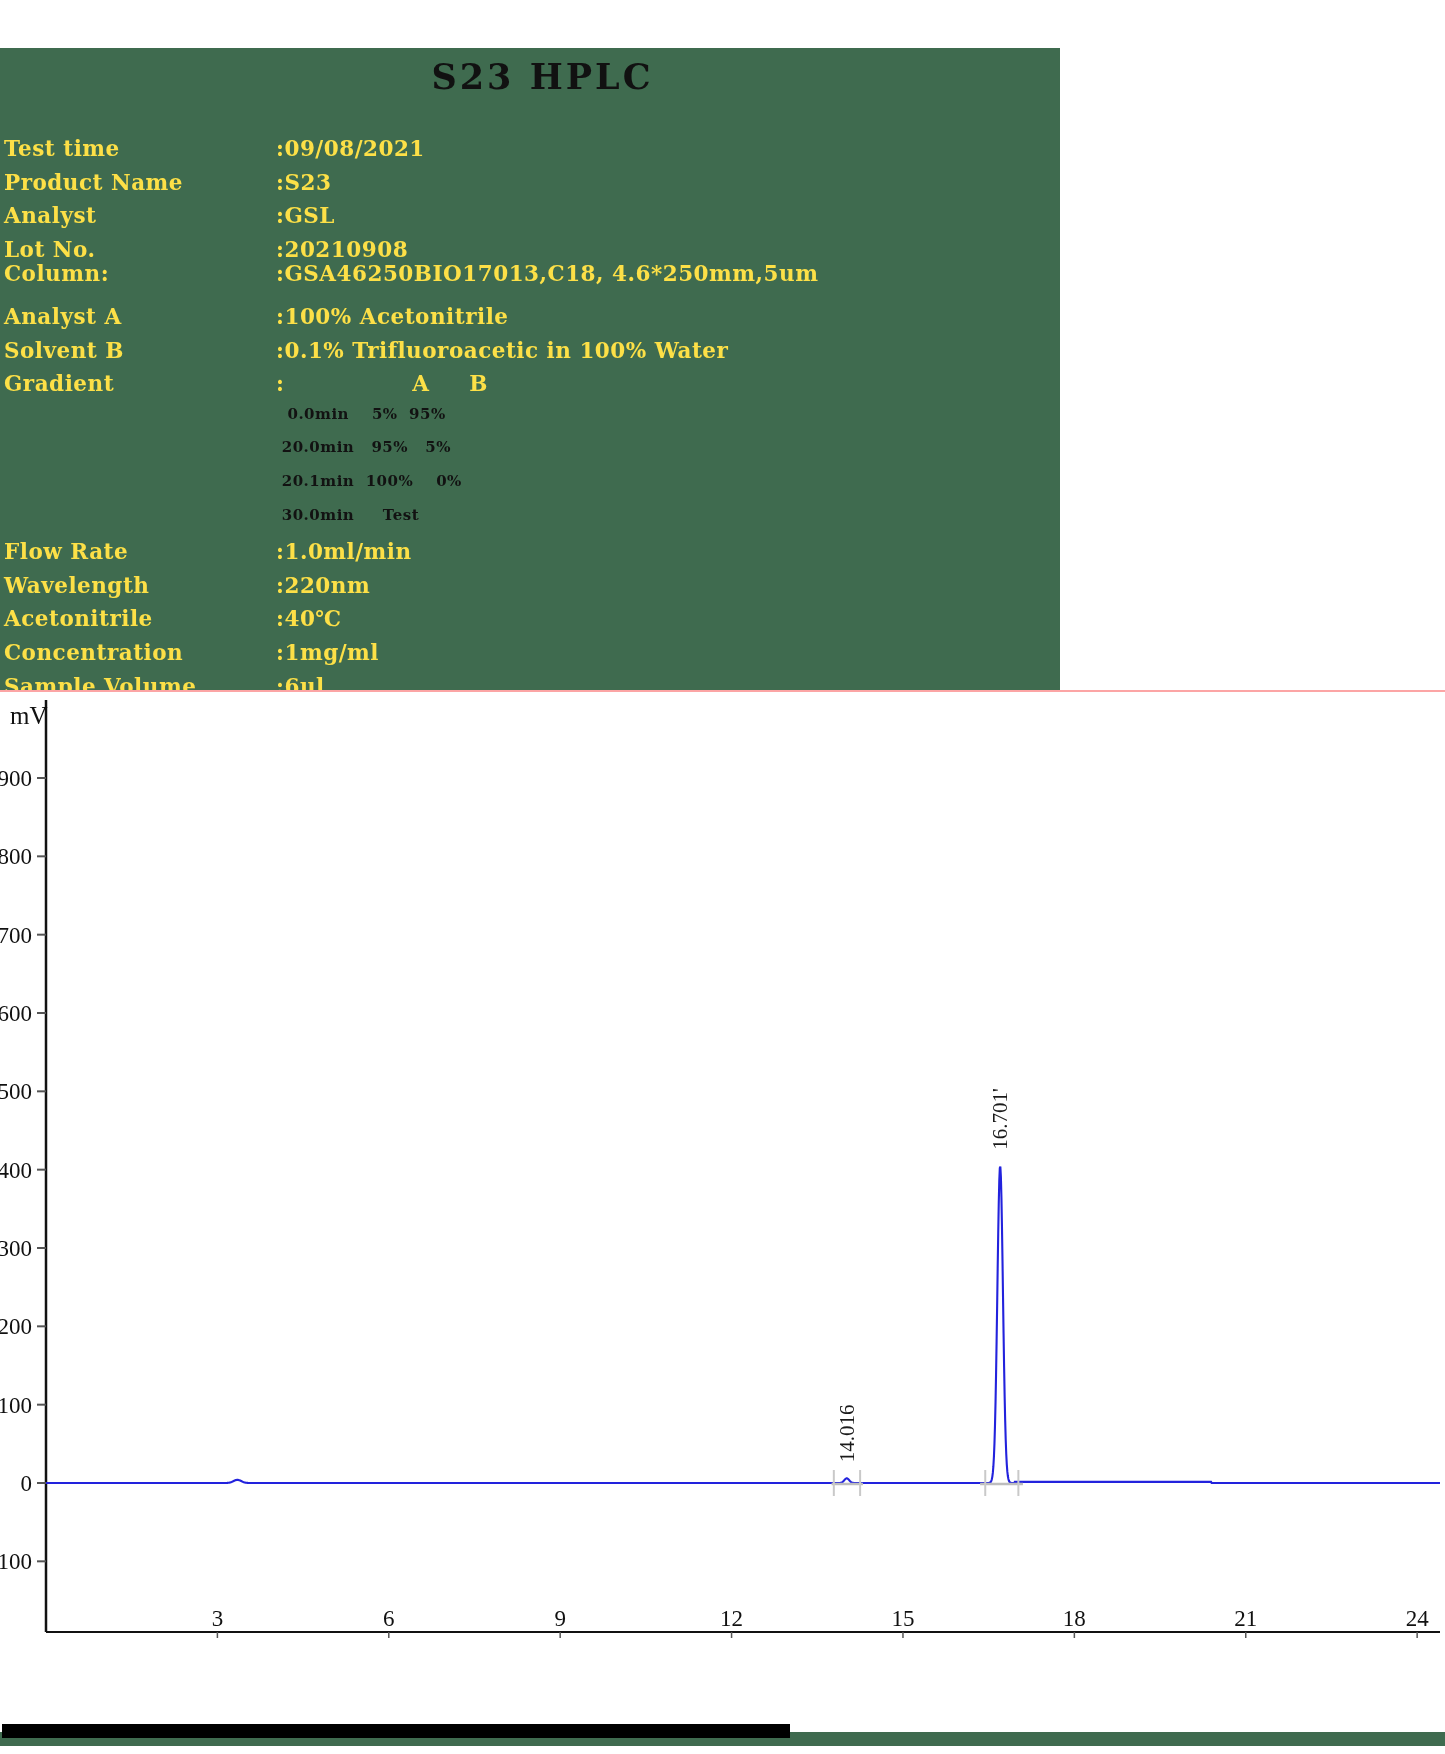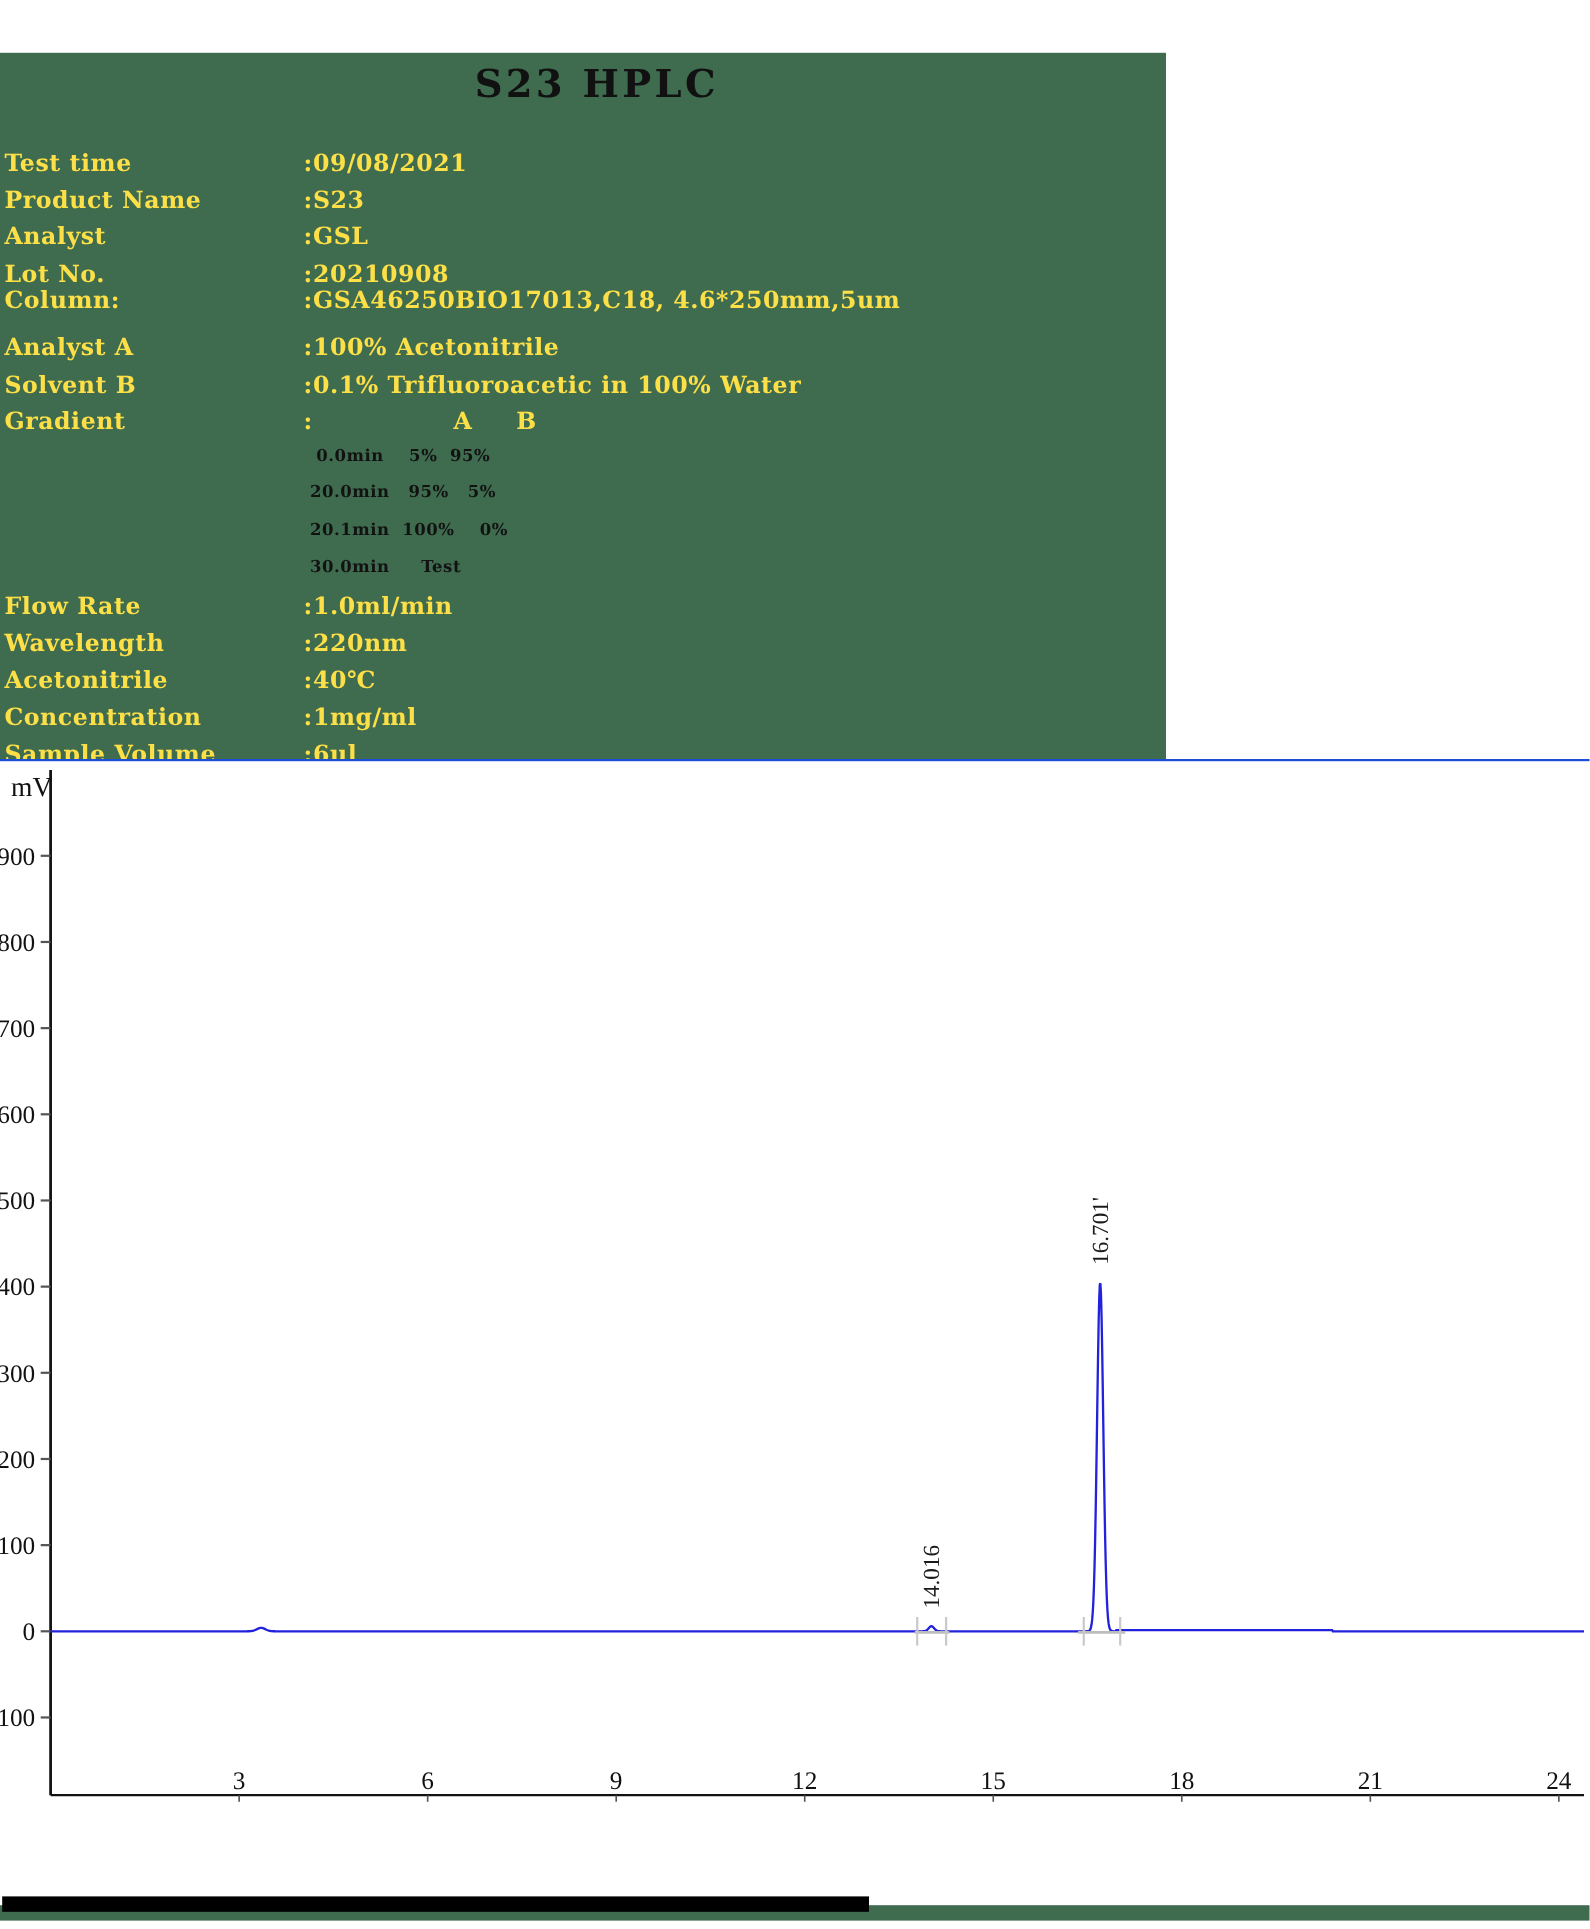--- a/index.html
+++ b/index.html
@@ -56,21 +56,21 @@
     font-weight:bold;
     font-size:15px;
     color:#121212;
     letter-spacing:0.5px;
   }
 
   
   #chart-panel{
     position:absolute;left:0;top:690px;width:1445px;height:1064px;
     background:#ffffff;
-    border-top:2px solid #1d4ed8;
+    border-top:2px solid #fca5a5;
     box-sizing:border-box;
   }
   #chart-svg{display:block;}
   #scrollbar-track{
     position:absolute;left:0;bottom:8px;width:1445px;height:14px;
     background:#3f6b4f;
   }
   #scrollbar-thumb{
     position:absolute;left:2px;bottom:8px;width:788px;height:14px;
     background:#000000;

